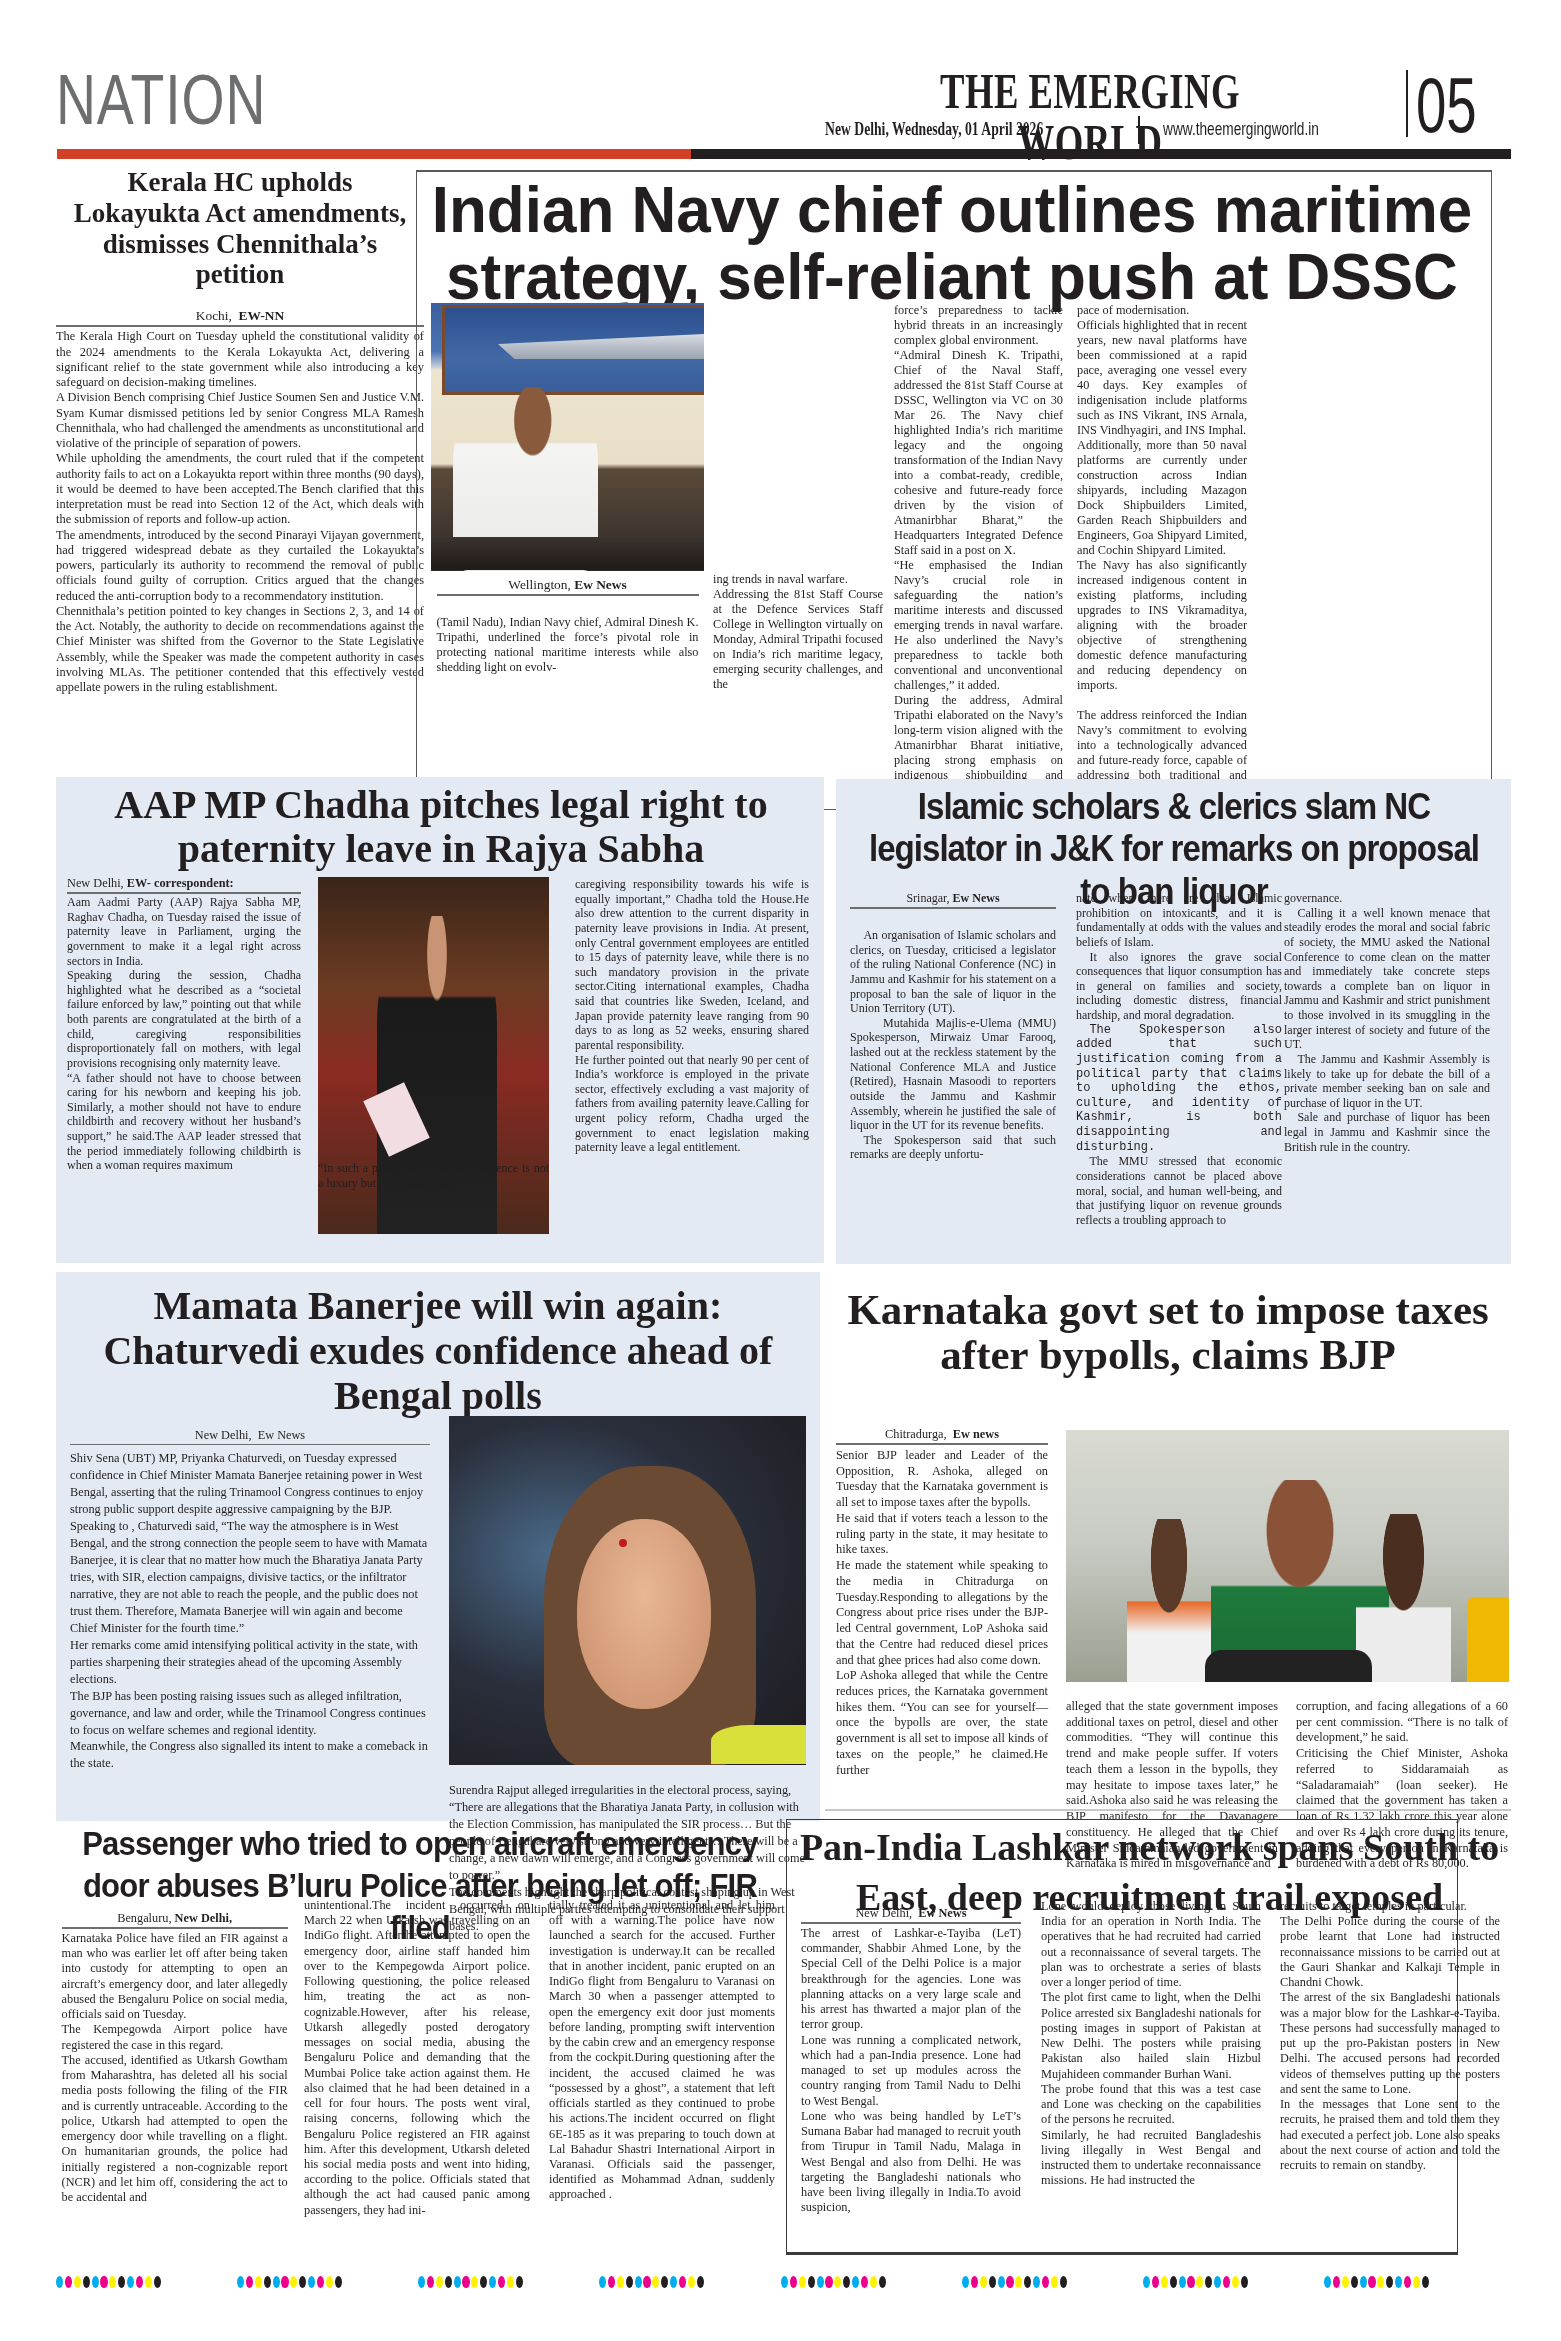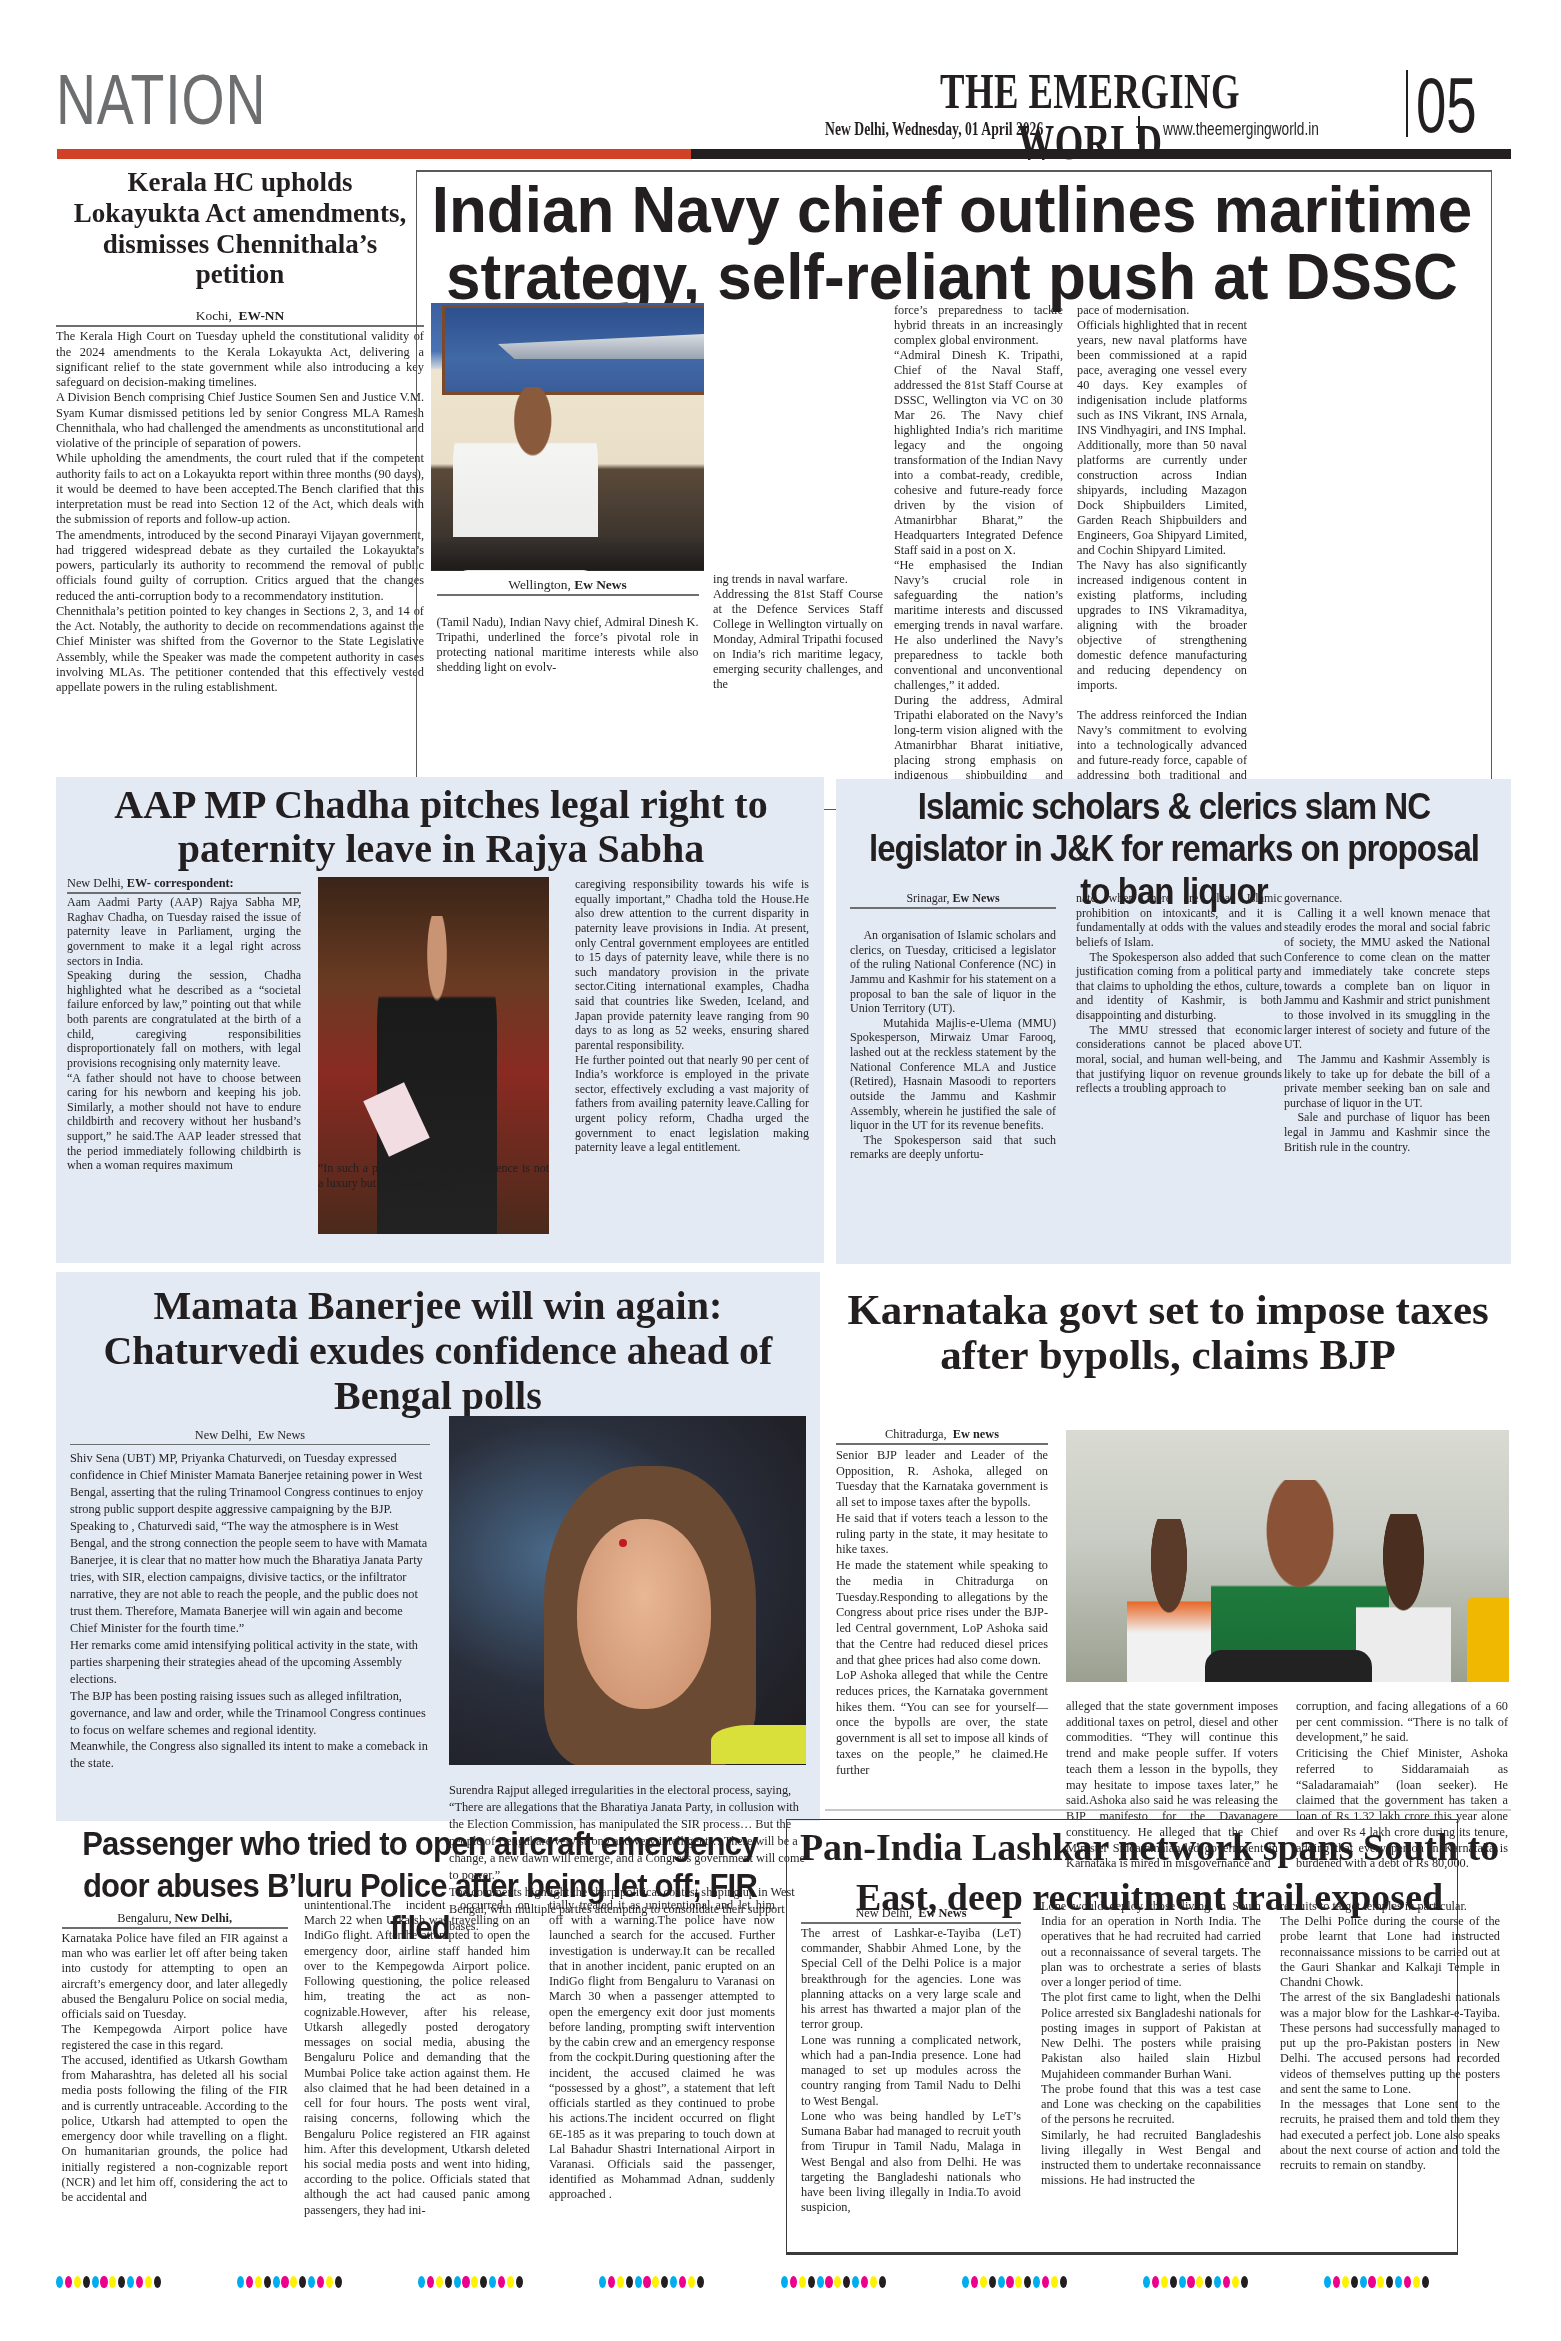--- a/index.html
+++ b/index.html
@@ -128,21 +128,22 @@
       <b>Ew News</b>
     </div>
   </div>
   <div class="col body" style="left:14px;top:149px;width:206px;font-size:12px;text-indent:13.4px;">
     <p>An organisation of Islamic scholars and clerics, on Tuesday, criticised a legislator of the ruling National Conference (NC) in Jammu and Kashmir for his statement on a proposal to ban the sale of liquor in the Union Territory (UT).</p>
     <p style="text-indent:33px;">Mutahida Majlis-e-Ulema (MMU) Spokesperson, Mirwaiz Umar Farooq, lashed out at the reckless statement by the National Conference MLA and Justice (Retired), Hasnain Masoodi to reporters outside the Jammu and Kashmir Assembly, wherein he justified the sale of liquor in the UT for its revenue benefits.</p>
     <p>The Spokesperson said that such remarks are deeply unfortu-</p>
   </div>
   <div class="col body" style="left:240px;top:112px;width:206px;font-size:12px;">
     <p>nate when there are clear Islamic prohibition on intoxicants, and it is fundamentally at odds with the values and beliefs of Islam.</p>
-    <p style="text-indent:13.4px;">The Spokesperson also added that such justification coming from a political party that claims to upholding the ethos, culture, and identity of Kashmir, is both disappointing and disturbing.</p>
+    <p style="text-indent:13.4px;">It also ignores the grave social consequences that liquor consumption has in general on families and society, including domestic distress, financial hardship, and moral degradation.</p>
+    <p style="text-indent:13.4px;font-family:Liberation Mono, monospace;">The Spokesperson also added that such justification coming from a political party that claims to upholding the ethos, culture, and identity of Kashmir, is both disappointing and disturbing.</p>
     <p style="text-indent:13.4px;">The MMU stressed that economic considerations cannot be placed above moral, social, and human well-being, and that justifying liquor on revenue grounds reflects a troubling approach to</p>
   </div>
   <div class="col body" style="left:448px;top:112px;width:206px;font-size:12px;">
     <p>governance.</p>
     <p style="text-indent:13.4px;">Calling it a well known menace that steadily erodes the moral and social fabric of society, the MMU asked the National Conference to come clean on the matter and immediately take concrete steps towards a complete ban on liquor in Jammu and Kashmir and strict punishment to those involved in its smuggling in the larger interest of society and future of the UT.</p>
     <p style="text-indent:13.4px;">The Jammu and Kashmir Assembly is likely to take up for debate the bill of a private member seeking ban on sale and purchase of liquor in the UT.</p>
     <p style="text-indent:13.4px;">Sale and purchase of liquor has been legal in Jammu and Kashmir since the British rule in the country.</p>
   </div>
 </section>
 

